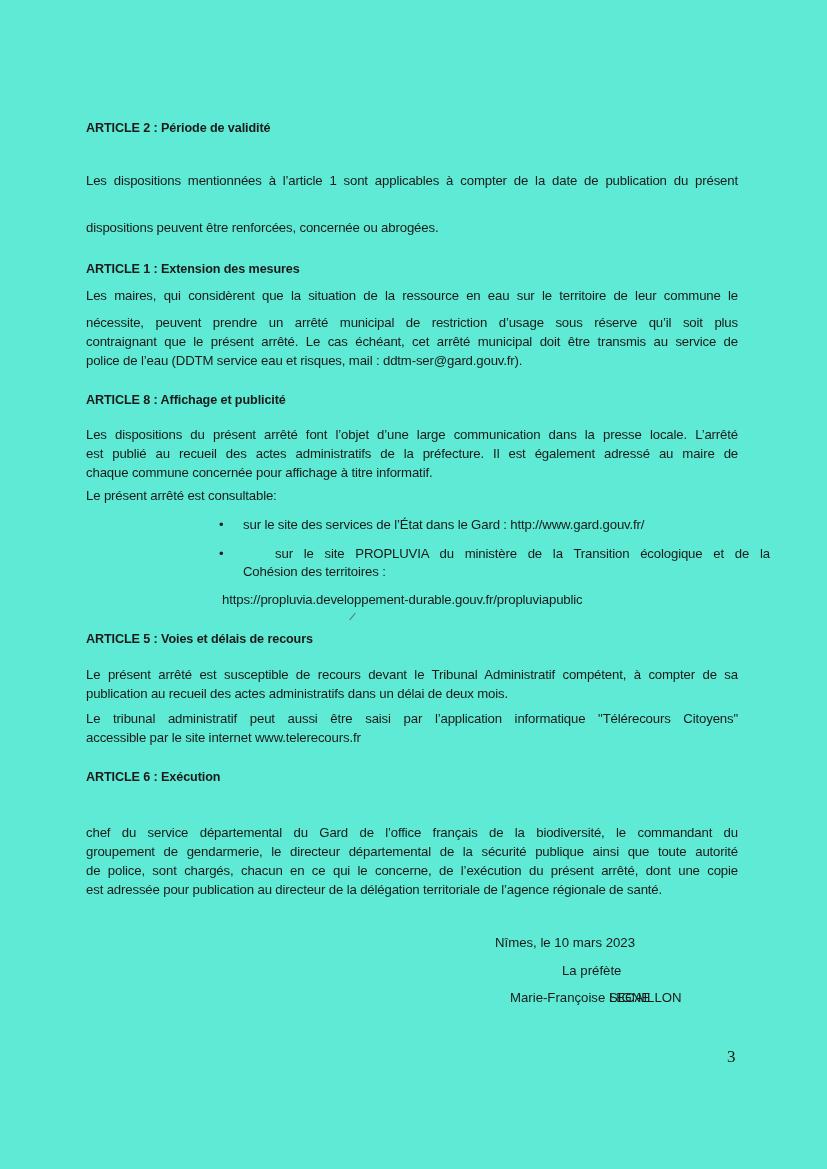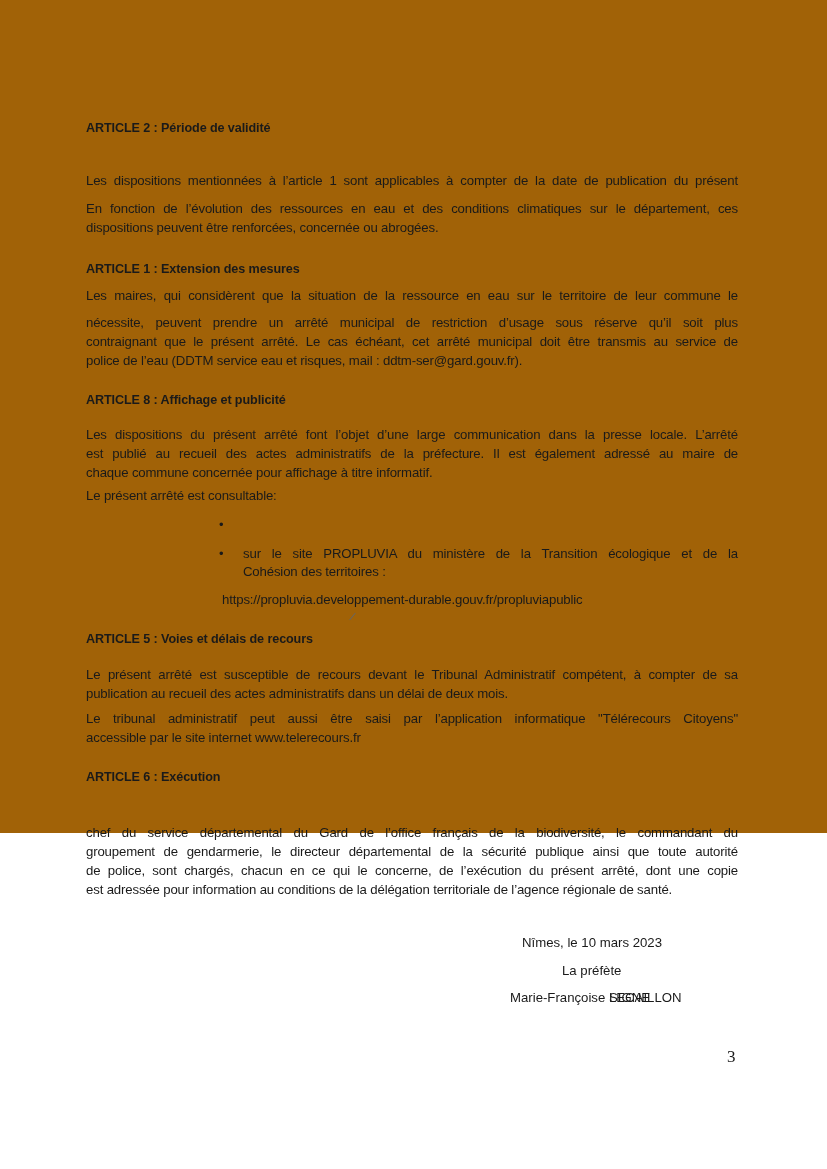--- a/index.html
+++ b/index.html
@@ -1,71 +1,71 @@
 <!DOCTYPE html>
 <html><head>
   <meta charset="utf-8">
   <style>
     html, body { margin: 0; padding: 0; }
     body {
       width: 827px; height: 1169px; background: #ffffff; position: relative; overflow: hidden;
       font-family: "Liberation Sans", sans-serif; color: #1a1a1a;
     }
-    .page { position: absolute; left: 0; top: 0; width: 827px; height: 833px; background: #a16207; }
+    .page { position: absolute; left: 0; top: 0; width: 827px; height: 1169px; background: #5eead4; }
     .h { position: absolute; left: 86px; font-weight: bold; font-size: 12.6px; letter-spacing: -0.1px; white-space: nowrap; }
     .ln { position: absolute; left: 86px; font-size: 13.2px; white-space: nowrap; letter-spacing: -0.15px; }
     .just { width: 652px; text-align: justify; text-align-last: justify; white-space: normal; }
     .bullet { position: absolute; left: 219px; font-size: 13px; }
     .bl { position: absolute; left: 243px; font-size: 13.2px; white-space: nowrap; letter-spacing: -0.15px; }
     .sig { position: absolute; font-size: 13.2px; white-space: nowrap; }
     .pagenum { position: absolute; left: 727px; top: 1047px; font-family: "Liberation Serif", serif; font-size: 17px; }
     .mark { position: absolute; left: 352px; top: 612px; width: 1px; height: 9px; background: #666; transform: rotate(40deg); }
   </style>
 </head>
 <body>
 
 <div class="page">
 
   <div class="h" style="top:121px">ARTICLE 2 : Période de validité</div>
   <div class="ln just" style="top:173px">Les dispositions mentionnées à l’article 1 sont applicables à compter de la date de publication du présent</div>
-  <div class="ln just" style="top:201px">En fonction de l’évolution des ressources en eau et des conditions climatiques sur le département, ces</div>
   <div class="ln" style="top:220px">dispositions peuvent être renforcées, concernée ou abrogées.</div>
 
   <div class="h" style="top:262px">ARTICLE 1 : Extension des mesures</div>
   <div class="ln just" style="top:288px">Les maires, qui considèrent que la situation de la ressource en eau sur le territoire de leur commune le</div>
   <div class="ln just" style="top:315px">nécessite, peuvent prendre un arrêté municipal de restriction d’usage sous réserve qu’il soit plus</div>
   <div class="ln just" style="top:334px">contraignant que le présent arrêté. Le cas échéant, cet arrêté municipal doit être transmis au service de</div>
   <div class="ln" style="top:353px">police de l’eau (DDTM service eau et risques, mail : ddtm-ser@gard.gouv.fr).</div>
 
   <div class="h" style="top:393px">ARTICLE 8 : Affichage et publicité</div>
   <div class="ln just" style="top:427px">Les dispositions du présent arrêté font l’objet d’une large communication dans la presse locale. L’arrêté</div>
   <div class="ln just" style="top:446px">est publié au recueil des actes administratifs de la préfecture. Il est également adressé au maire de</div>
   <div class="ln" style="top:465px">chaque commune concernée pour affichage à titre informatif.</div>
   <div class="ln" style="top:488px">Le présent arrêté est consultable:</div>
 
   <span class="bullet" style="top:517px">•</span>
+  <div class="bl" style="top:517px">sur le site des services de l’État dans le Gard :  http://www.gard.gouv.fr/</div>
 
   <span class="bullet" style="top:546px">•</span>
-  <div class="bl" style="top:546px; width:495px; text-align:justify; text-align-last:justify; white-space:normal;">sur le site PROPLUVIA du ministère de la Transition écologique et de la</div>
+  <div class="bl" style="top:546px; width:495px; text-align:justify; text-align-last:justify; white-space:normal;margin-left:32px;">sur le site PROPLUVIA du ministère de la Transition écologique et de la</div>
   <div class="bl" style="top:564px">Cohésion des territoires :</div>
 
   <div class="ln" style="top:592px; left:222px;">https://propluvia.developpement-durable.gouv.fr/propluviapublic</div>
   <div class="mark"></div>
 
   <div class="h" style="top:632px">ARTICLE 5 : Voies et délais de recours</div>
   <div class="ln just" style="top:667px">Le présent arrêté est susceptible de recours devant le Tribunal Administratif compétent, à compter de sa</div>
   <div class="ln" style="top:686px">publication au recueil des actes administratifs dans un délai de deux mois.</div>
   <div class="ln just" style="top:711px">Le tribunal administratif peut aussi être saisi par l’application informatique "Télérecours Citoyens"</div>
   <div class="ln" style="top:730px">accessible par le site internet www.telerecours.fr</div>
 
   <div class="h" style="top:770px">ARTICLE 6 : Exécution</div>
   <div class="ln just" style="top:825px">chef du service départemental du Gard de l’office français de la biodiversité, le commandant du</div>
   <div class="ln just" style="top:844px">groupement de gendarmerie, le directeur départemental de la sécurité publique ainsi que toute autorité</div>
   <div class="ln just" style="top:863px">de police, sont chargés, chacun en ce qui le concerne, de l’exécution du présent arrêté, dont une copie</div>
-  <div class="ln" style="top:882px">est adressée pour information au conditions de la délégation territoriale de l’agence régionale de santé.</div>
+  <div class="ln" style="top:882px">est adressée pour publication au directeur de la délégation territoriale de l’agence régionale de santé.</div>
 
-  <div class="sig" style="top:935px; left:522px;">Nîmes, le 10 mars 2023</div>
+  <div class="sig" style="top:935px; left:495px;">Nîmes, le 10 mars 2023</div>
   <div class="sig" style="top:963px; left:562px;">La préfète</div>
   <div class="sig" style="top:990px; left:575px;margin-left:34px;">SIGNE</div>
   <div class="sig" style="top:990px; left:510px;">Marie-Françoise LECAILLON</div>
 
   <div class="pagenum">3</div>
 </div>
 
 </body></html>

